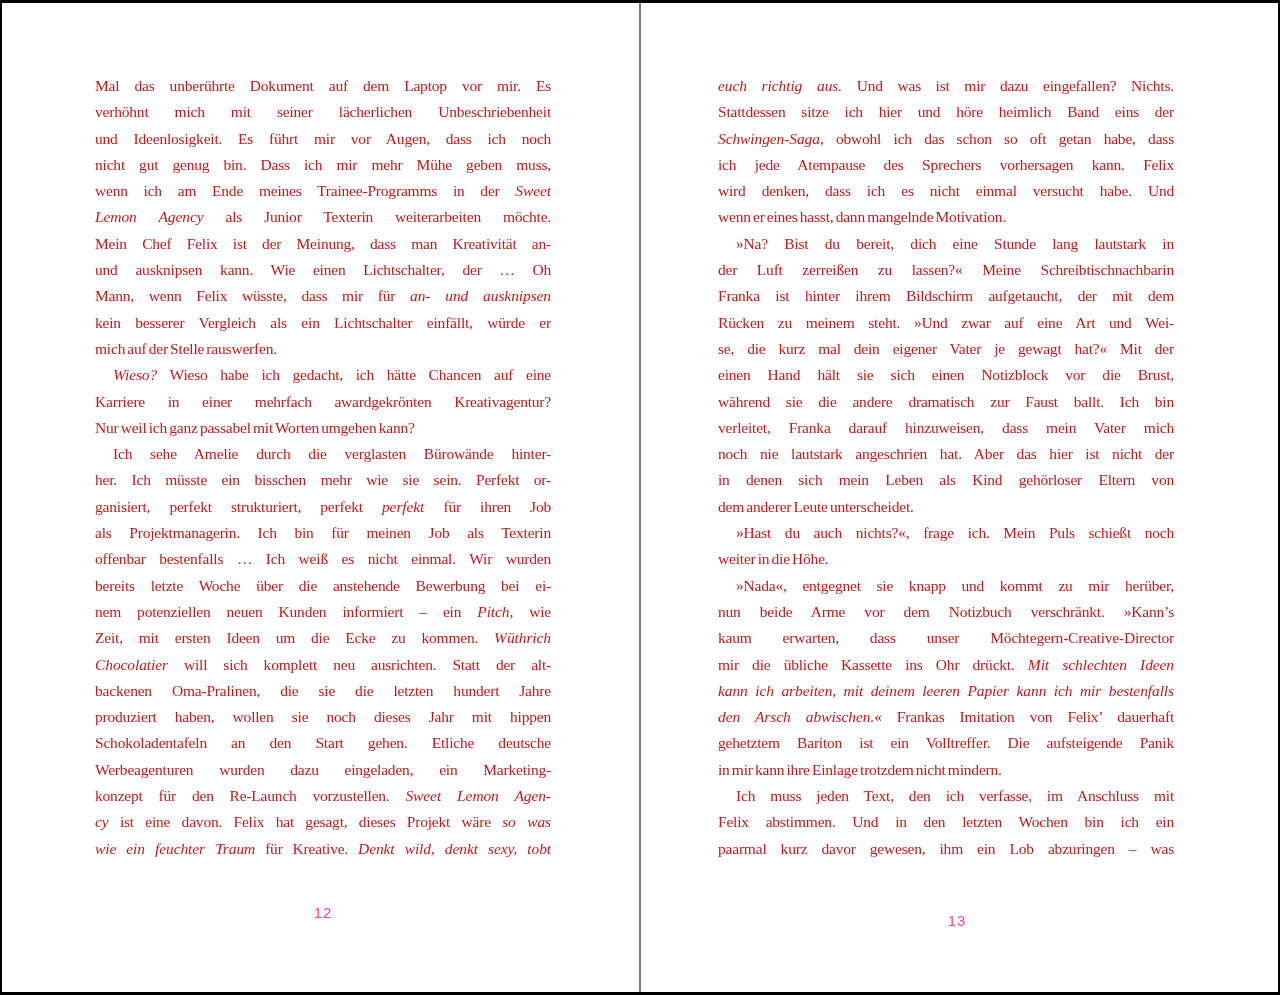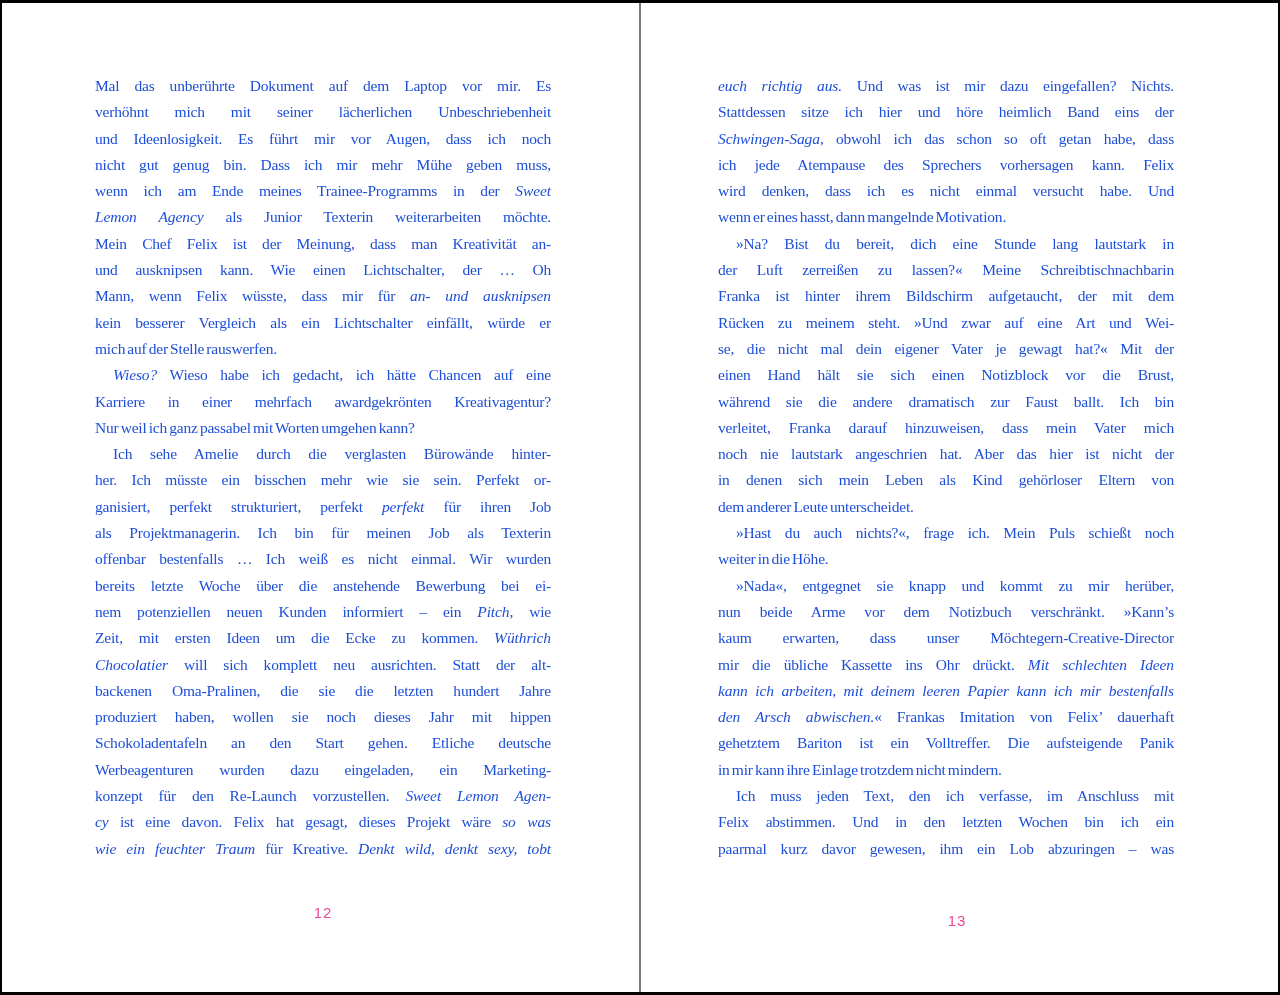--- a/index.html
+++ b/index.html
@@ -27,21 +27,21 @@
     width: 2px;
     height: 995px;
     background: #7a7a7a;
   }
   .textblock {
     position: absolute;
     top: 70px;
     width: 456px;
     font-size: 15.5px;
     line-height: 26.3px;
-    color: #1d4ed8;
+    color: #b91c1c;
     letter-spacing: -0.2px;
     word-spacing: -1.5px;
   }
   .textblock-left  { left: 93px; }
   .textblock-right { left: 716px; }
   .line {
     text-align: justify;
     text-align-last: justify;
     text-justify: inter-word;
     height: 26.3px;
@@ -111,21 +111,21 @@
         <div class="line"><i>euch richtig aus.</i><span> Und was ist mir dazu eingefallen? Nichts.</span></div>
         <div class="line"><span>Stattdessen sitze ich hier und höre heimlich Band eins der</span></div>
         <div class="line"><i>Schwingen-Saga</i><span>, obwohl ich das schon so oft getan habe, dass</span></div>
         <div class="line"><span>ich jede Atempause des Sprechers vorhersagen kann. Felix</span></div>
         <div class="line"><span>wird denken, dass ich es nicht einmal versucht habe. Und</span></div>
         <div class="line pend"><span>wenn er eines hasst, dann mangelnde Motivation.</span></div>
         <div class="line indent"><span>»Na? Bist du bereit, dich eine Stunde lang lautstark in</span></div>
         <div class="line"><span>der Luft zerreißen zu lassen?« Meine Schreibtischnachbarin</span></div>
         <div class="line"><span>Franka ist hinter ihrem Bildschirm aufgetaucht, der mit dem</span></div>
         <div class="line"><span>Rücken zu meinem steht. »Und zwar auf eine Art und Wei-</span></div>
-        <div class="line"><span>se, die nicht mal dein eigener Vater je gewagt hat?« Mit der</span></div>
+        <div class="line"><span>se, die kurz mal dein eigener Vater je gewagt hat?« Mit der</span></div>
         <div class="line"><span>einen Hand hält sie sich einen Notizblock vor die Brust,</span></div>
         <div class="line"><span>während sie die andere dramatisch zur Faust ballt. Ich bin</span></div>
         <div class="line"><span>verleitet, Franka darauf hinzuweisen, dass mein Vater mich</span></div>
         <div class="line"><span>noch nie lautstark angeschrien hat. Aber das hier ist nicht der</span></div>
         <div class="line"><span>in denen sich mein Leben als Kind gehörloser Eltern von</span></div>
         <div class="line pend"><span>dem anderer Leute unterscheidet.</span></div>
         <div class="line indent"><span>»Hast du auch nichts?«, frage ich. Mein Puls schießt noch</span></div>
         <div class="line pend"><span>weiter in die Höhe.</span></div>
         <div class="line indent"><span>»Nada«, entgegnet sie knapp und kommt zu mir herüber,</span></div>
         <div class="line"><span>nun beide Arme vor dem Notizbuch verschränkt. »Kann’s</span></div>

